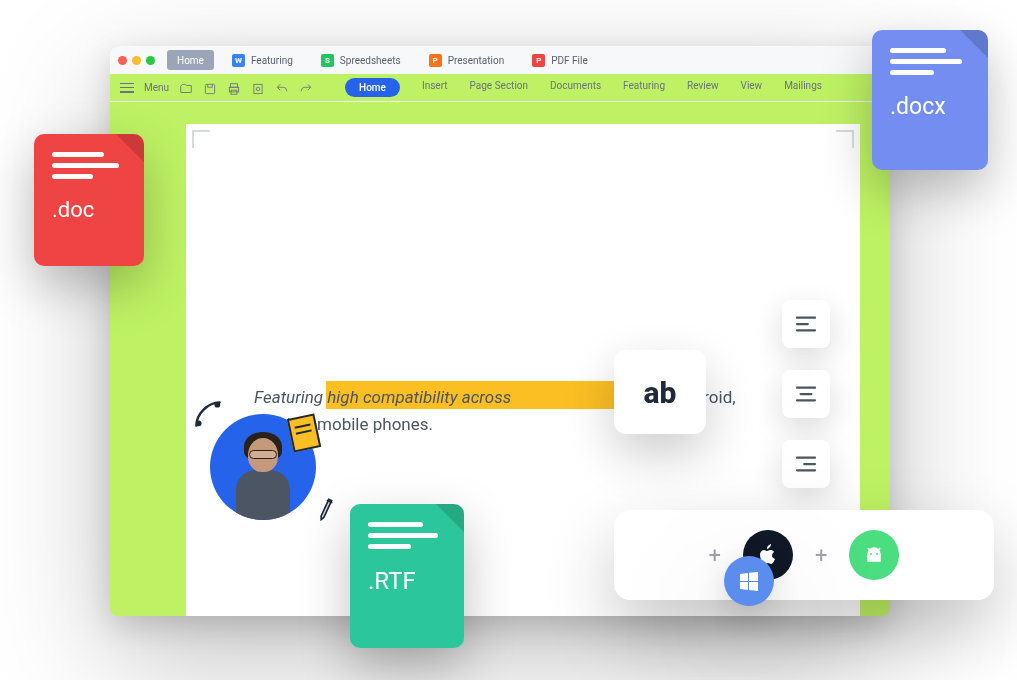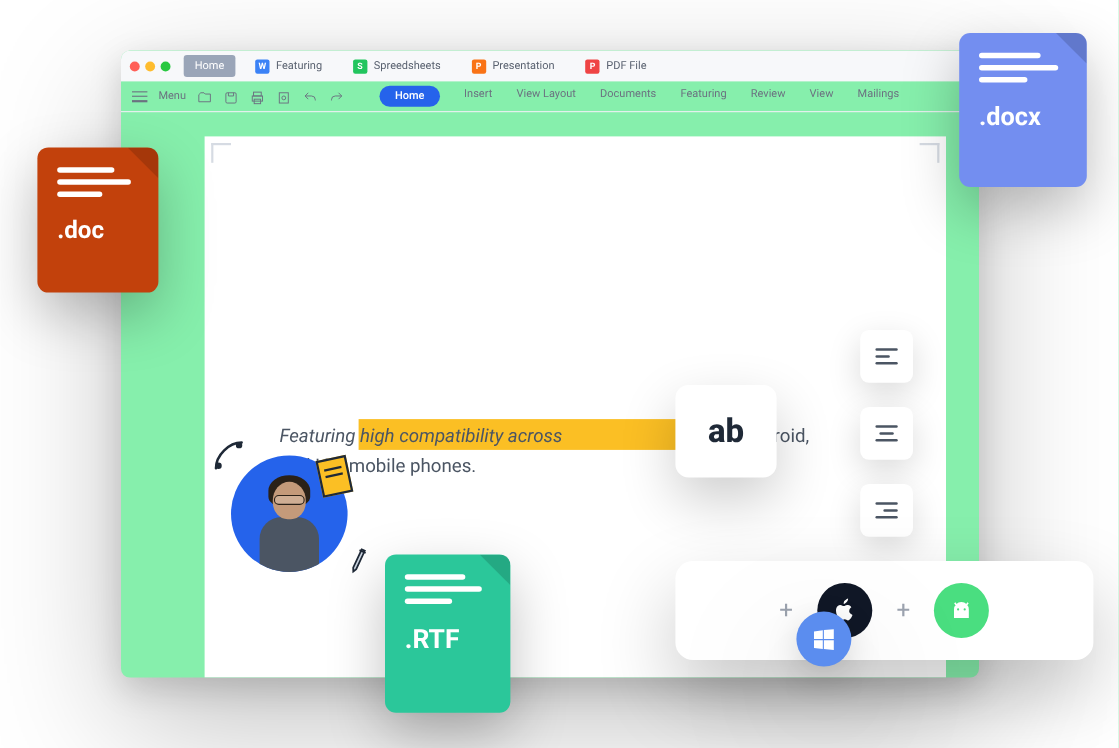--- a/index.html
+++ b/index.html
@@ -1,21 +1,21 @@
 <!DOCTYPE html>
 <html><head>
   <meta charset="utf-8">
   <style>
     * { margin:0; padding:0; box-sizing:border-box; font-family: -apple-system, BlinkMacSystemFont, "Segoe UI", Roboto, sans-serif; }
     body { width:1017px; height:680px; background:#fff; position:relative; overflow:hidden; }
 
     
     .win {
       position:absolute; left:110px; top:46px; width:780px; height:570px;
-      background:#86efac; border-radius:8px;
+      background:#bef264; border-radius:8px;
       box-shadow: 0 40px 120px rgba(0,0,0,0.25), 0 10px 30px rgba(0,0,0,0.15);
       overflow:hidden;
     }
 
     
     .top { height:28px; background:#f7f8fa; display:flex; align-items:center; padding-left:8px; gap:8px; }
     .traffic { display:flex; gap:5px; margin-right:4px;}
     .tl { width:9px; height:9px; border-radius:50%; }
     .tl.r{background:#ff5f57;} .tl.y{background:#febc2e;} .tl.g{background:#28c840;}
     .tab {
@@ -85,23 +85,23 @@
       box-shadow: 0 20px 50px rgba(0,0,0,0.25);
       padding:18px 18px 14px;
     }
     .fbadge .fold { position:absolute; right:0; top:0; width:28px; height:28px; background:rgba(0,0,0,0.15);
       clip-path: polygon(0 0, 100% 100%, 100% 0); border-top-right-radius:10px;}
     .fbadge .lines { display:flex; flex-direction:column; gap:6px; margin-bottom:18px;}
     .fbadge .lines span{height:5px; background:#fff; border-radius:3px;}
     .fbadge .lines span:nth-child(1){width:70%;}
     .fbadge .lines span:nth-child(2){width:90%;}
     .fbadge .lines span:nth-child(3){width:55%;}
-    .fbadge .ext { font-size:22px; font-weight:700;}
+    .fbadge .ext { font-size:22px; font-weight:400;}
     .fbadge.e-rtf .ext { font-size:24px; }
-    .doc  { left:34px;  top:134px; width:110px; height:132px; background:#c2410c;}
+    .doc  { left:34px;  top:134px; width:110px; height:132px; background:#ef4444;}
     .docx { left:872px; top:30px;  width:116px; height:140px; background:#738ef0;}
     .docx .ext{font-size:23px;}
     .rtf  { left:350px; top:504px; width:114px; height:144px; background:#2bc79a;}
 
     
     .chip {
       position:absolute; left:782px; width:48px; height:48px; background:#fff; border-radius:8px;
       display:flex; align-items:center; justify-content:center;
       box-shadow: 0 10px 30px rgba(0,0,0,0.15);
       cursor:pointer;
@@ -191,21 +191,21 @@
           <path d="M4 9h10a6 6 0 016 6v1"></path>
         </svg></span>
     <span class="qicon"><svg viewBox="0 0 24 24">
           <path d="M15 14l5-5-5-5"></path>
           <path d="M20 9H10a6 6 0 00-6 6v1"></path>
         </svg></span>
     <span class="sep"></span>
     <div class="ribbon-tabs">
       <span class="rtab active">Home</span>
       <span class="rtab">Insert</span>
-      <span class="rtab">View Layout</span>
+      <span class="rtab">Page Section</span>
       <span class="rtab">Documents</span>
       <span class="rtab">Featuring</span>
       <span class="rtab">Review</span>
       <span class="rtab">View</span>
       <span class="rtab">Mailings</span>
     </div>
   </div>
 
   <div class="canvas">
     <div class="corner tl-c"></div>

